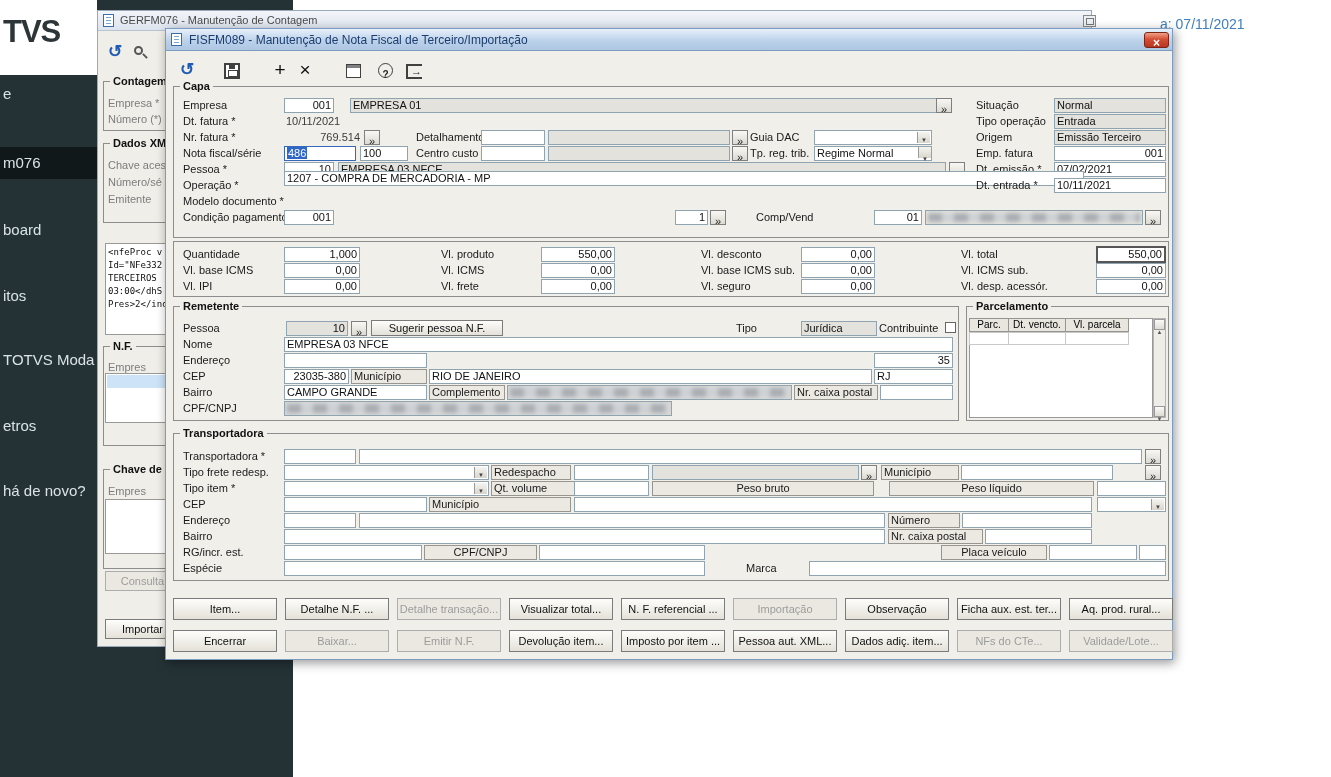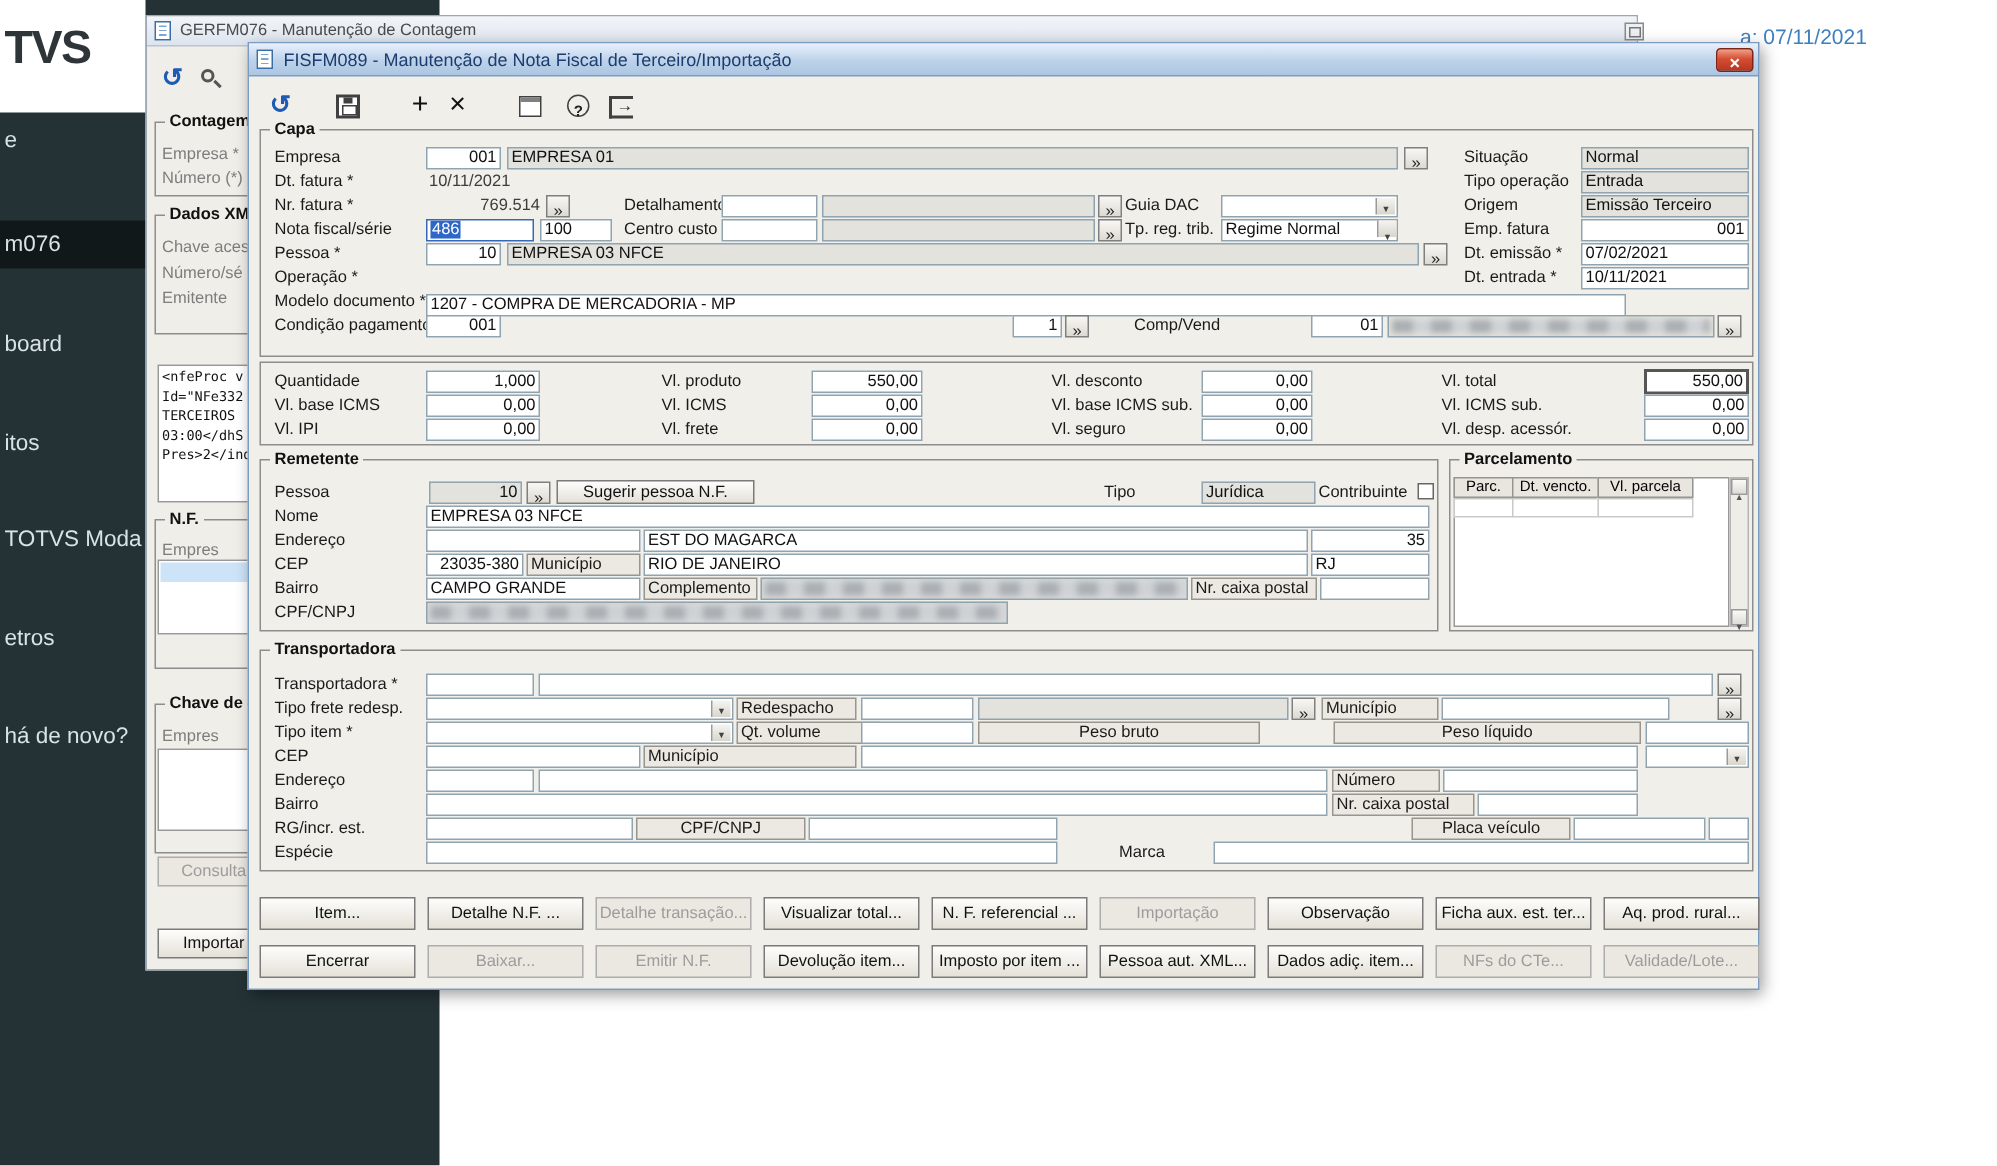--- a/index.html
+++ b/index.html
@@ -169,21 +169,21 @@
     <span class="i-cal" style="left:180px;top:35px"></span>
     <span class="i-help" style="left:212px;top:34px"></span>
     <span class="i-exit" style="left:240px;top:35px"></span>
 
     <div class="grp" style="left:7px;top:57px;width:996px;height:152px">
       <span class="lg">Capa</span>
     </div>
 
     <span class="lbl" style="left:17px;top:70px">Empresa</span>
     <div class="fld num" style="left:118px;top:69px;width:50px">001</div>
-    <div class="fld grayf" style="left:172px;top:69px;width:594px">EMPRESA 01</div>
+    <div class="fld grayf" style="left:184px;top:69px;width:594px">EMPRESA 01</div>
     <div class="bsm" style="left:770px;top:69px"></div>
     <span class="lbl" style="left:810px;top:70px">Situação</span>
     <div class="fld grayf" style="left:888px;top:69px;width:112px">Normal</div>
 
     <span class="lbl" style="left:17px;top:86px">Dt. fatura *</span>
     <span class="flat" style="left:120px;top:86px;width:70px">10/11/2021</span>
     <span class="lbl" style="left:810px;top:86px">Tipo operação</span>
     <div class="fld grayf" style="left:888px;top:85px;width:112px">Entrada</div>
 
     <span class="lbl" style="left:17px;top:102px">Nr. fatura *</span>
@@ -214,21 +214,21 @@
     <div class="fld num" style="left:888px;top:117px;width:112px">001</div>
 
     <span class="lbl" style="left:17px;top:134px">Pessoa *</span>
     <div class="fld num" style="left:118px;top:133px;width:50px">10</div>
     <div class="fld grayf" style="left:172px;top:133px;width:608px">EMPRESA 03 NFCE</div>
     <div class="bsm" style="left:783px;top:133px"></div>
     <span class="lbl" style="left:810px;top:134px">Dt. emissão *</span>
     <div class="fld" style="left:888px;top:133px;width:112px">07/02/2021</div>
 
     <span class="lbl" style="left:17px;top:150px">Operação *</span>
-    <div class="fld" style="left:118px;top:167px;width:800px">1207 - COMPRA DE MERCADORIA - MP</div>
+    <div class="fld" style="left:118px;top:142px;width:800px">1207 - COMPRA DE MERCADORIA - MP</div>
     <span class="lbl" style="left:810px;top:150px">Dt. entrada *</span>
     <div class="fld" style="left:888px;top:149px;width:112px">10/11/2021</div>
 
     <span class="lbl" style="left:17px;top:166px">Modelo documento *</span>
 
     <span class="lbl" style="left:17px;top:182px">Condição pagamento*</span>
     <div class="fld num" style="left:118px;top:181px;width:50px">001</div>
     <div class="fld num" style="left:509px;top:181px;width:33px">1</div>
     <div class="bsm" style="left:544px;top:181px"></div>
     <span class="lbl" style="left:590px;top:182px">Comp/Vend</span>
@@ -275,21 +275,20 @@
     <span class="lbl" style="left:570px;top:293px">Tipo</span>
     <div class="fld grayf" style="left:635px;top:292px;width:76px">Jurídica</div>
     <span class="lbl" style="left:713px;top:293px">Contribuinte</span>
     <div class="chk" style="left:779px;top:293px"></div>
 
     <span class="lbl" style="left:17px;top:309px">Nome</span>
     <div class="fld" style="left:118px;top:308px;width:669px">EMPRESA 03 NFCE</div>
 
     <span class="lbl" style="left:17px;top:325px">Endereço</span>
     <div class="fld" style="left:118px;top:324px;width:143px"></div>
-    <div class="fld" style="left:263px;top:324px;width:443px">EST DO MAGARCA</div>
     <div class="fld num" style="left:708px;top:324px;width:79px">35</div>
 
     <span class="lbl" style="left:17px;top:341px">CEP</span>
     <div class="fld num" style="left:118px;top:340px;width:65px">23035-380</div>
     <div class="cell" style="left:185px;top:340px;width:76px">Município</div>
     <div class="fld" style="left:263px;top:340px;width:443px">RIO DE JANEIRO</div>
     <div class="fld" style="left:708px;top:340px;width:79px">RJ</div>
 
     <span class="lbl" style="left:17px;top:357px">Bairro</span>
     <div class="fld" style="left:118px;top:356px;width:143px">CAMPO GRANDE</div>
@@ -336,21 +335,21 @@
     <div class="cell" style="left:715px;top:436px;width:78px">Município</div>
     <div class="fld" style="left:795px;top:436px;width:152px"></div>
     <div class="bsm" style="left:979px;top:436px"></div>
 
     <span class="lbl" style="left:17px;top:453px">Tipo item *</span>
     <div class="fld" style="left:118px;top:452px;width:205px">
         <span class="dda"></span>
       </div>
     <div class="cell" style="left:325px;top:452px;width:96px">Qt. volume</div>
     <div class="fld" style="left:408px;top:452px;width:75px"></div>
-    <div class="cell ctr" style="left:486px;top:452px;width:188px">Peso bruto</div>
+    <div class="cell ctr" style="left:486px;top:452px;width:222px">Peso bruto</div>
     <div class="cell ctr" style="left:723px;top:452px;width:205px">Peso líquido</div>
     <div class="fld" style="left:931px;top:452px;width:69px"></div>
 
     <span class="lbl" style="left:17px;top:469px">CEP</span>
     <div class="fld" style="left:118px;top:468px;width:143px"></div>
     <div class="cell" style="left:263px;top:468px;width:142px">Município</div>
     <div class="fld" style="left:408px;top:468px;width:518px"></div>
     <div class="fld" style="left:931px;top:468px;width:69px">
         <span class="dda"></span>
       </div>

